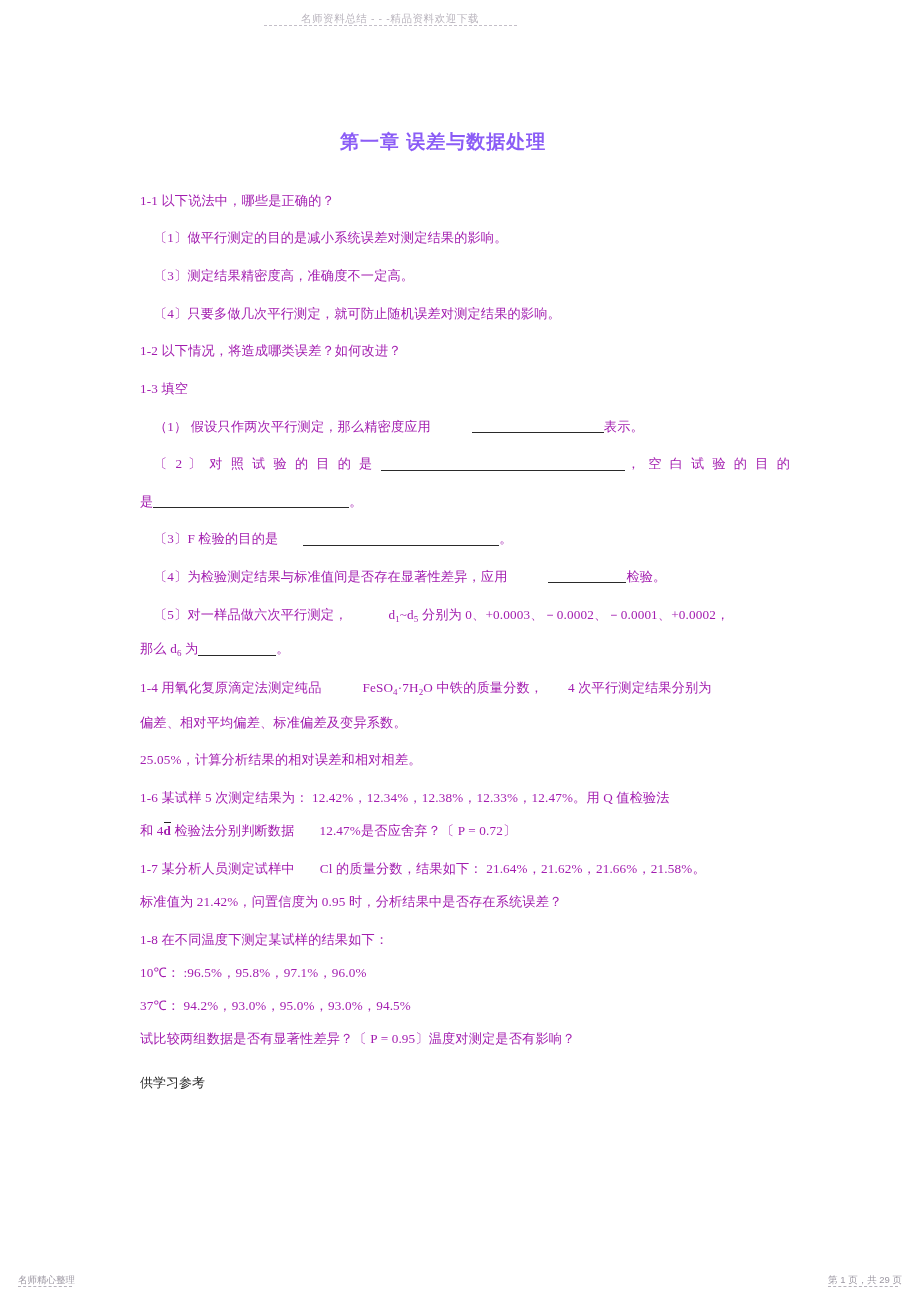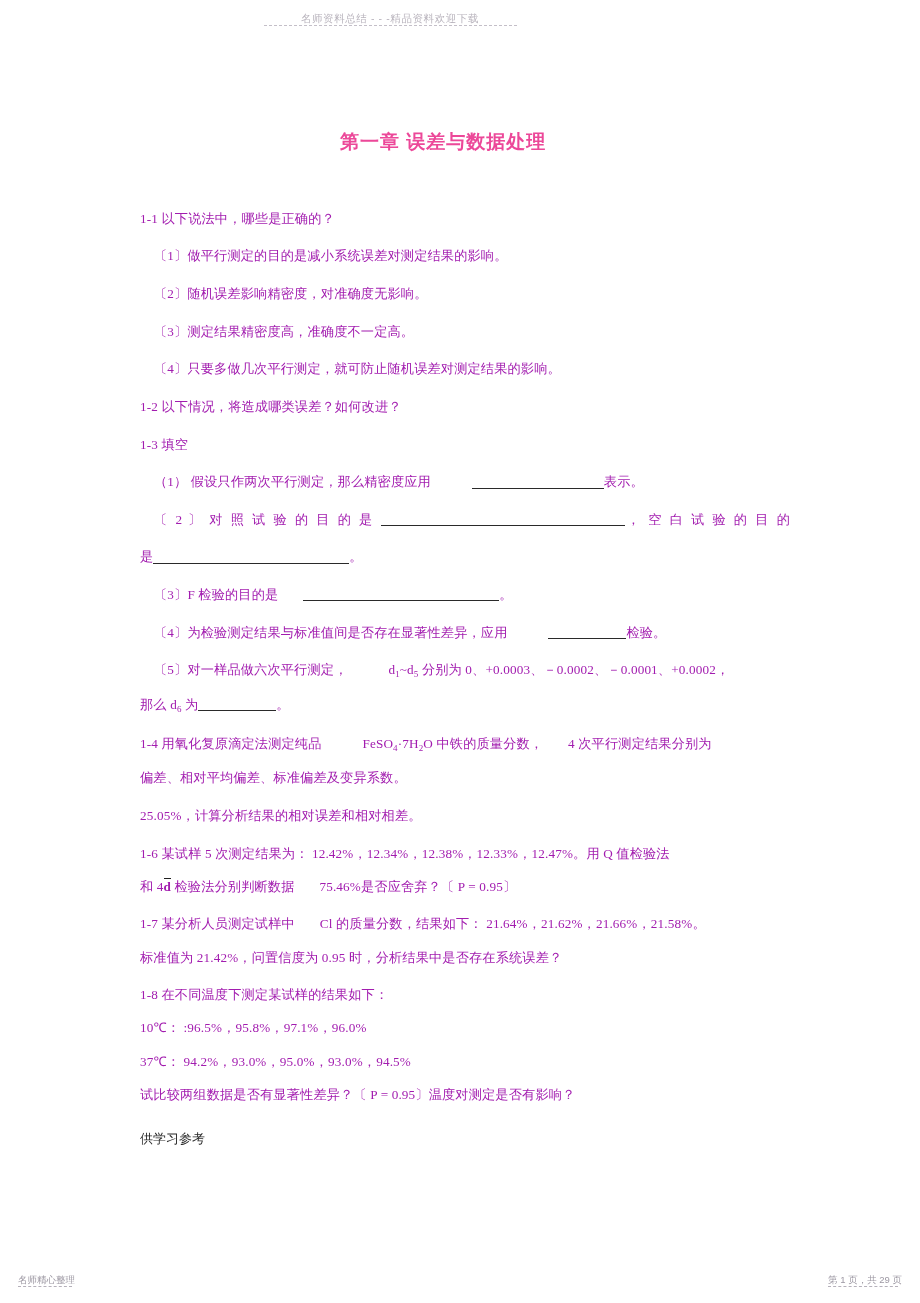--- a/index.html
+++ b/index.html
@@ -67,22 +67,22 @@
   .doc {
     position: absolute;
     left: 140px;
     top: 130px;
     width: 650px;
   }
   h1.title {
     font-family: "Liberation Sans", "DejaVu Sans", sans-serif;
     font-size: 19px;
     font-weight: 700;
-    color: #ec4899;
-    margin: 0 0 54px 0;
+    color: #8b5cf6;
+    margin: 0 0 36px 0;
     padding-left: 200px;
     letter-spacing: 1px;
     line-height: 1.3;
   }
   p.line {
     font-family: Liberation Serif, serif;
     font-size: 13.2px;
     line-height: 1.45;
     color: #a21caf;
     margin: 0 0 18.5px 0;
@@ -138,21 +138,20 @@
     <span>名师资料总结 - - -精品资料欢迎下载</span>
     <span class="wm-dash"></span>
   </div>
 
   <div class="doc">
 
     <h1 class="title">第一章  误差与数据处理</h1>
 
     <p class="line">1-1  以下说法中，哪些是正确的？</p>
     <p class="line indent">〔1〕做平行测定的目的是减小系统误差对测定结果的影响。</p>
-    <p class="line indent">〔2〕随机误差影响精密度，对准确度无影响。</p>
     <p class="line indent">〔3〕测定结果精密度高，准确度不一定高。</p>
     <p class="line indent">〔4〕只要多做几次平行测定，就可防止随机误差对测定结果的影响。</p>
 
     <p class="line">1-2  以下情况，将造成哪类误差？如何改进？</p>
 
     <p class="line">1-3  填空</p>
 
     <p class="line indent">
       <span>（1）  假设只作两次平行测定，那么精密度应用</span>
       <span class="sp-md"></span>
@@ -201,21 +200,21 @@
     </p>
     <p class="line">偏差、相对平均偏差、标准偏差及变异系数。</p>
 
     <p class="line">25.05%，计算分析结果的相对误差和相对相差。</p>
 
     <p class="line tight">1-6  某试样  5 次测定结果为：  12.42%，12.34%，12.38%，12.33%，12.47%。用  Q 值检验法</p>
     <p class="line">
       <span>和 4</span><span class="ovl">d</span>
       <span>检验法分别判断数据</span>
       <span class="sp-sm"></span>
-      <span>75.46%是否应舍弃？〔  P = 0.95〕</span>
+      <span>12.47%是否应舍弃？〔  P = 0.72〕</span>
     </p>
 
     <p class="line tight">
       <span>1-7  某分析人员测定试样中</span>
       <span class="sp-sm"></span>
       <span>Cl</span>
       <span>的质量分数，结果如下：  21.64%，21.62%，21.66%，21.58%。</span>
     </p>
     <p class="line">标准值为  21.42%，问置信度为  0.95 时，分析结果中是否存在系统误差？</p>
 

